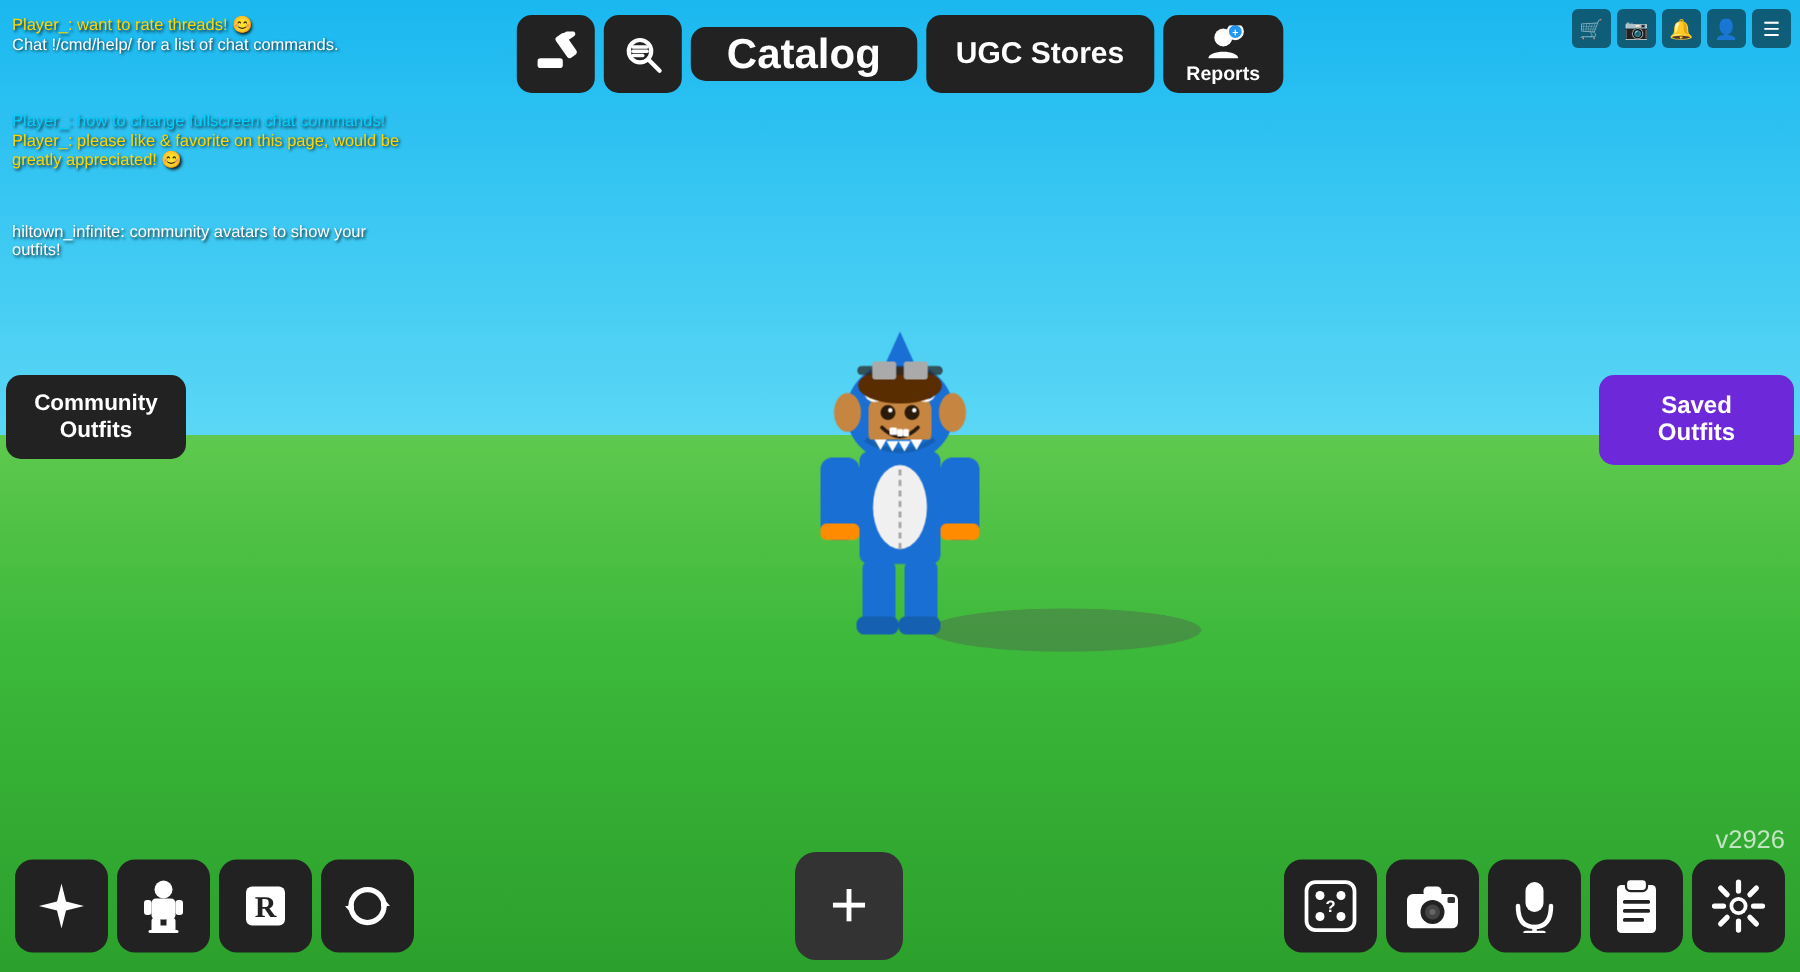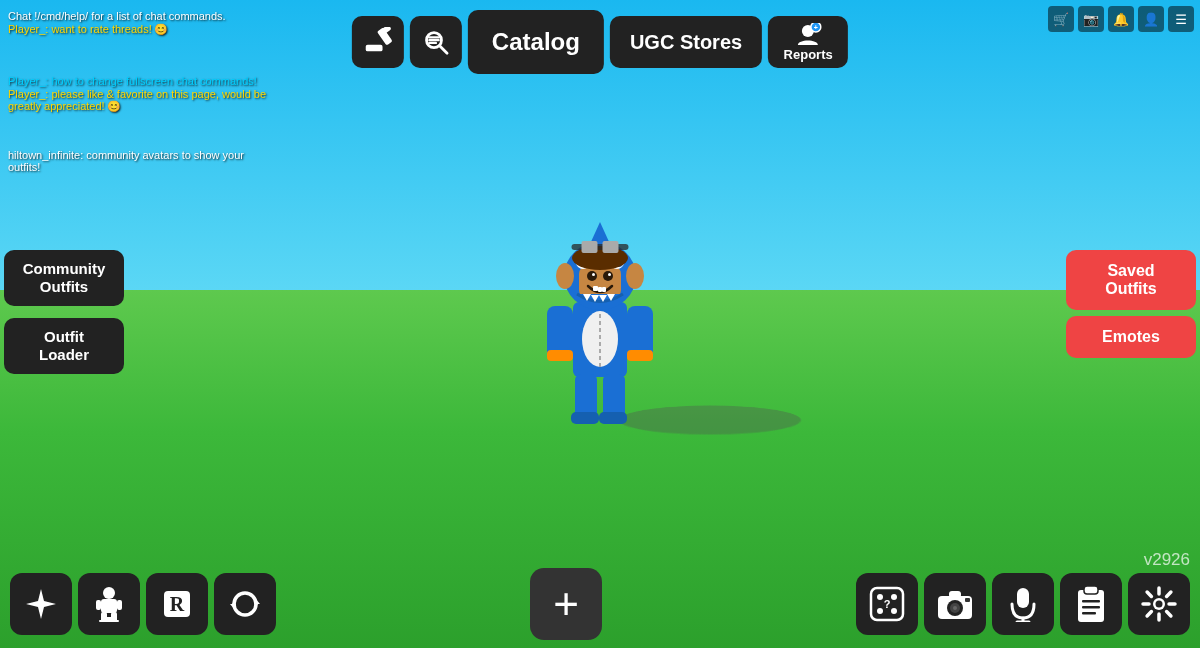--- a/index.html
+++ b/index.html
@@ -62,23 +62,23 @@
       font-family: 'Arial Black', Arial, sans-serif;
       font-weight: 900;
     }
 
     .top-btn-icon {
       width: 44px;
       height: 52px;
     }
 
     .top-btn-catalog {
-      font-size: 24px;
+      font-size: 28px;
       padding: 10px 24px;
-      height: 64px;
+      height: 36px;
     }
 
     .top-btn-ugc {
       font-size: 20px;
       padding: 2px 20px;
       height: 52px;
     }
 
     .top-btn-reports {
       width: 80px;
@@ -156,21 +156,21 @@
       position: absolute;
       right: 4px;
       top: 250px;
       display: flex;
       flex-direction: column;
       gap: 6px;
       z-index: 10;
     }
 
     .right-btn {
-      background: #ef4444;
+      background: #6d28d9;
       color: white;
       border: none;
       border-radius: 10px;
       cursor: pointer;
       font-family: 'Arial Black', Arial, sans-serif;
       font-weight: 900;
       font-size: 16px;
       padding: 12px 18px;
       text-align: center;
       width: 130px;
@@ -278,22 +278,22 @@
 
 <div class="system-icons">
   <div class="sys-icon">🛒</div>
   <div class="sys-icon">📷</div>
   <div class="sys-icon">🔔</div>
   <div class="sys-icon">👤</div>
   <div class="sys-icon">☰</div>
 </div>
 
 <div class="chat-area">
+  <div class="chat-line" style="color:#ffd700;">Player_: want to rate threads! 😊</div>
   <div class="chat-line" style="color:#fff;">Chat !/cmd/help/ for a list of chat commands.</div>
-  <div class="chat-line" style="color:#ffd700;">Player_: want to rate threads! 😊</div>
   <div class="chat-line" style="color:#00cfff;margin-top:39px;">Player_: how to change fullscreen chat commands!</div>
   <div class="chat-line" style="color:#ffd700;">Player_: please like &amp; favorite on this page, would be greatly appreciated! 😊</div>
   <div class="chat-line" style="color:#fff;margin-top:36px;">hiltown_infinite: community avatars to show your outfits!</div>
 </div>
 
 <div class="top-bar">
 
   <button class="top-btn top-btn-icon" style="width:52px;">
     <svg width="30" height="30" viewBox="0 0 30 30" fill="white">
       <rect x="2" y="18" width="18" height="7" rx="2" fill="white"></rect>
@@ -397,33 +397,26 @@
     <polygon points="64,81 68,88 72,81" fill="white"></polygon>
     <polygon points="72,80 76,87 80,80" fill="white"></polygon>
   </svg>
 </div>
 
 <div class="left-buttons">
   <button class="side-btn">
     <span>Community
 Outfits</span>
   </button>
-  <button class="side-btn">
-    <span>Outfit
-Loader</span>
-  </button>
 </div>
 
 <div class="right-buttons">
   <button class="right-btn">
     <span>Saved
 Outfits</span>
-  </button>
-  <button class="right-btn">
-    <span>Emotes</span>
   </button>
 </div>
 
 <div class="version-text">v2926</div>
 
 <div class="bottom-bar">
 
   <div class="bottom-left-icons">
 
     <button class="bottom-icon-btn">

